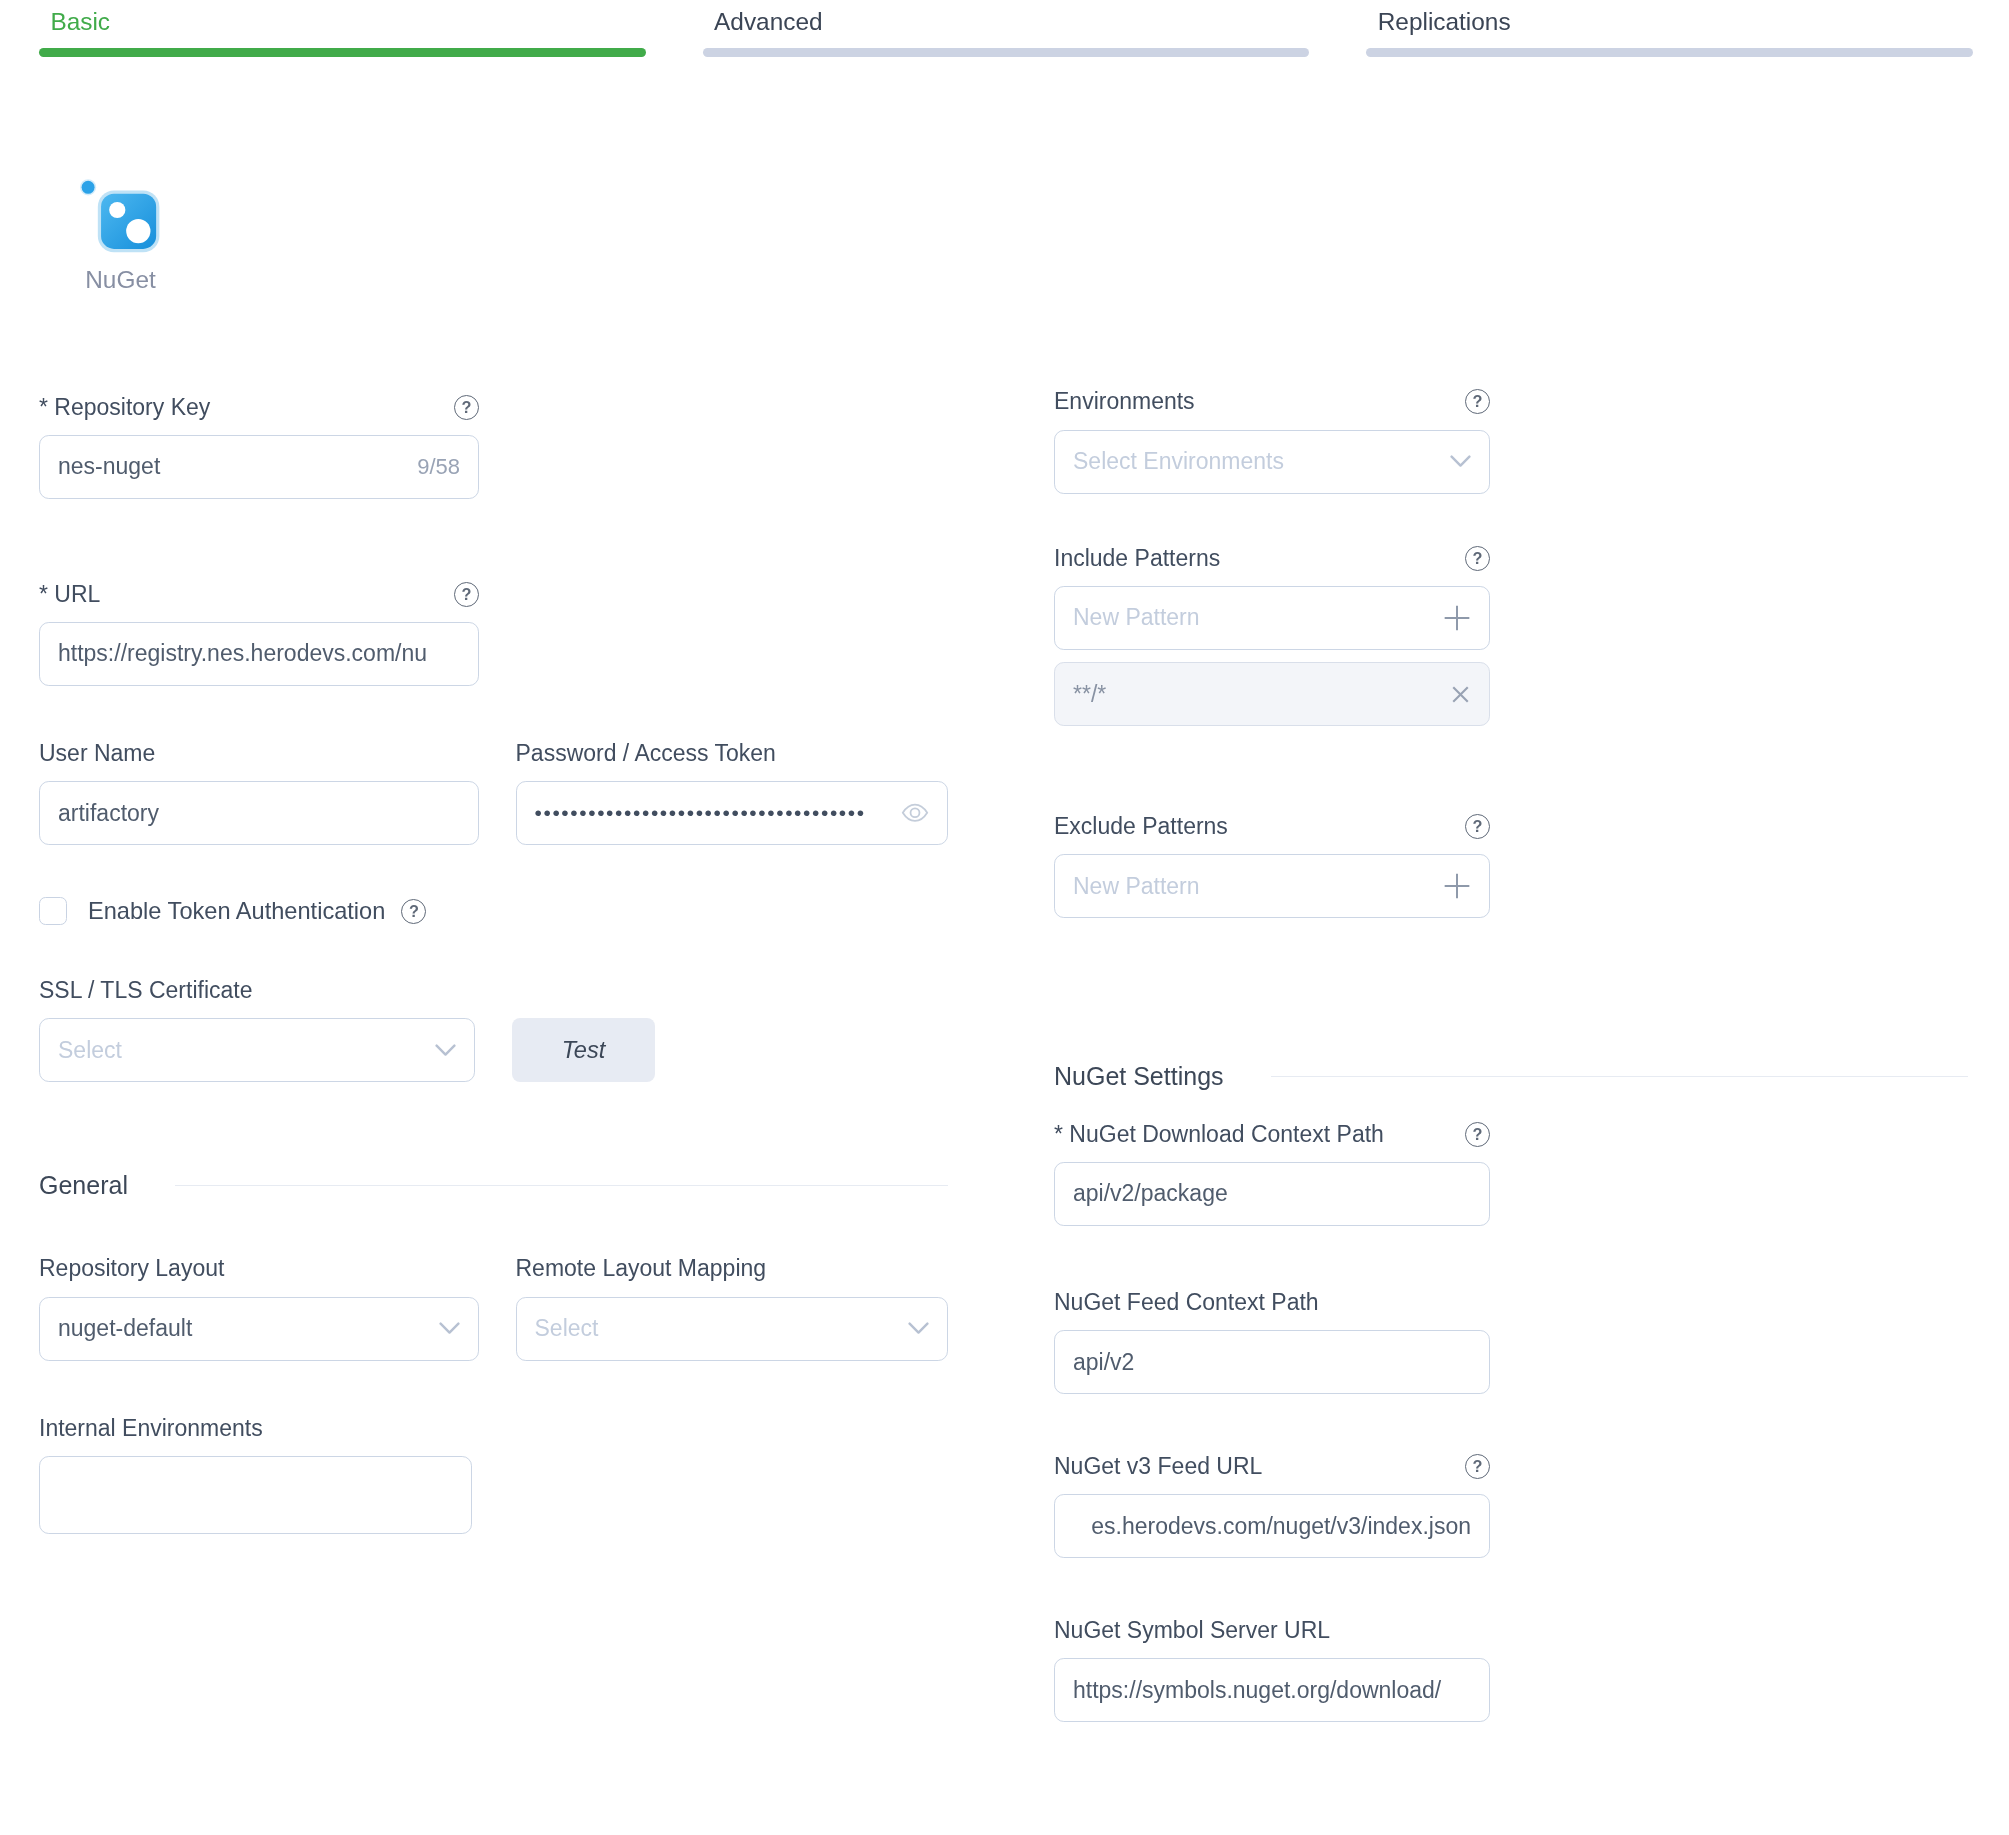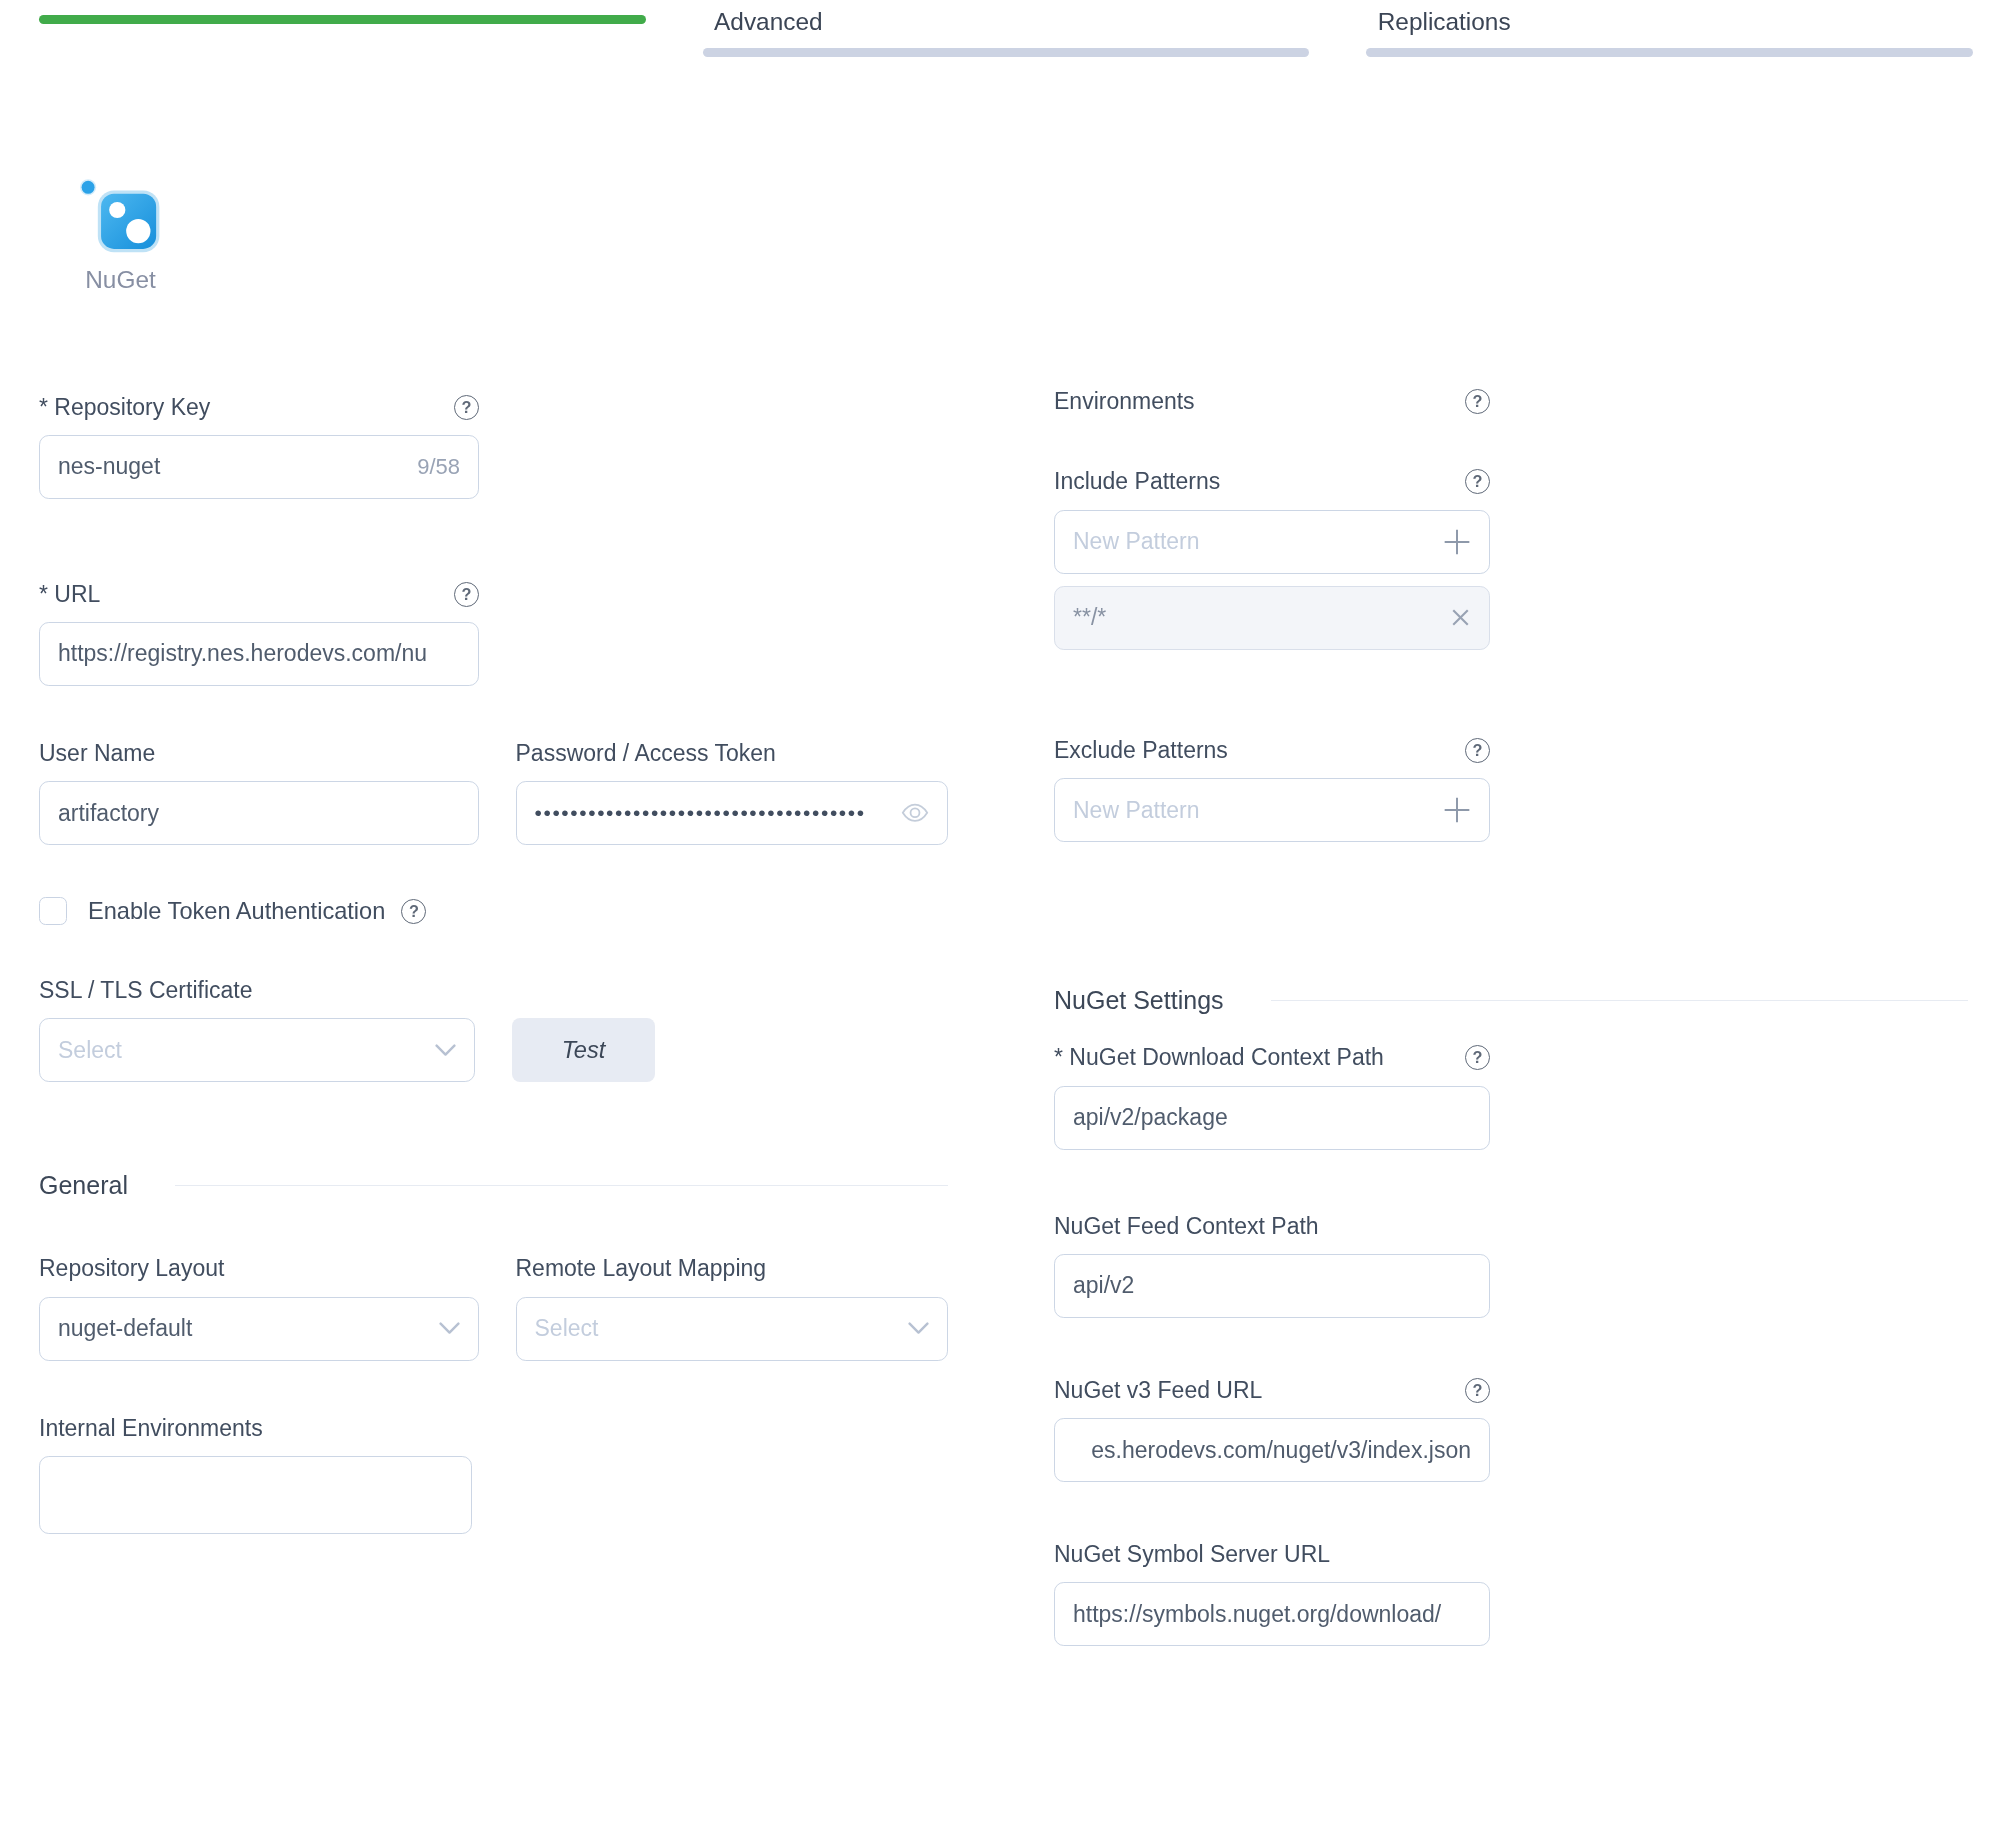--- a/index.html
+++ b/index.html
@@ -71,20 +71,21 @@
   .mt-62  { margin-top:50px; }  .mt-60  { margin-top:49px; }
   .mt-385 { margin-top:313px; } .mt-172 { margin-top:140px; } .mt-30 { margin-top:24.4px; }
 </style>
 </head>
 <body>
 
 <div class="page">
 
   <div class="tabs">
     <div class="tab active">
+      <div class="tab-label">Basic</div>
       <div class="tab-bar"></div>
     </div>
     <div class="tab">
       <div class="tab-label">Advanced</div>
       <div class="tab-bar"></div>
     </div>
     <div class="tab">
       <div class="tab-label">Replications</div>
       <div class="tab-bar"></div>
     </div>
@@ -225,20 +226,28 @@
       </div>
     </div>
 
     <div>
 
       <div class="w535 mt-385">
         <div class="label-row">
           <span class="label">Environments</span>
           <span class="help">?</span>
         </div>
+        <div class="input">
+          <span class="val placeholder">Select Environments</span>
+          <span class="icon-btn">
+            <svg width="21" height="13" viewBox="0 0 26 16" fill="none">
+                <polyline points="2,2 13,13 24,2" stroke="#b7c1d2" stroke-width="3" stroke-linecap="round" stroke-linejoin="round"></polyline>
+              </svg>
+          </span>
+        </div>
       </div>
 
 
       <div class="w535 mt-60">
         <div class="label-row">
           <span class="label">Include Patterns</span>
           <span class="help">?</span>
         </div>
         <div class="input">
           <span class="val placeholder">New Pattern</span>

